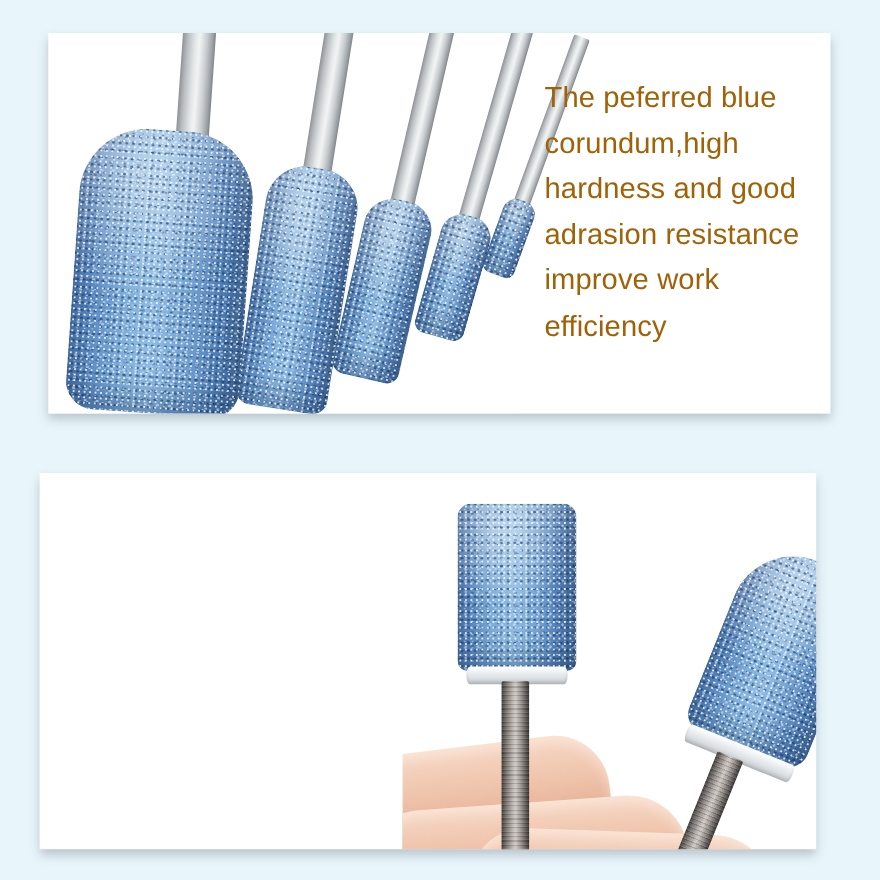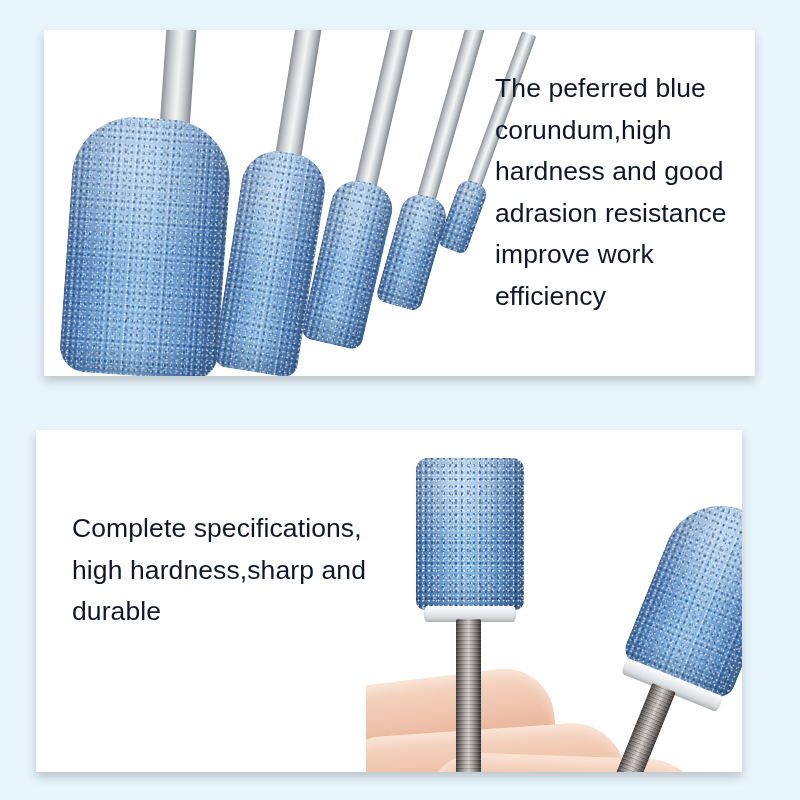--- a/index.html
+++ b/index.html
@@ -32,21 +32,21 @@
     left: 36px;
     top: 430px;
     width: 706px;
     height: 342px;
     box-shadow: 0 5px 9px rgba(80, 80, 90, 0.30);
   }
 
   
   .copy {
     position: absolute;
-    color: #0f172a;
+    color: #a16207;
     font-size: 26.5px;
     line-height: 41.5px;
     letter-spacing: 0.1px;
     white-space: pre-line;
   }
   #copy-top {
     left: 451px;
     top: 38px;
     width: 250px;
   }
@@ -210,21 +210,20 @@
       <div class="abrasive" style="left:6px; top:112px; width:158px; height:258px; border-radius:62px 62px 26px 26px;"></div>
     </div>
 
   </div>
 
   <div class="copy" id="copy-top">The peferred blue corundum,high hardness and good adrasion resistance improve work efficiency</div>
 </div>
 
 <div class="panel" id="panel-bottom">
 
-  <div class="copy" id="copy-bottom">Complete specifications, high hardness,sharp and durable</div>
 
   <div class="photo" id="photo-bottom">
 
     <div class="hand-wrap">
 
       <div class="finger" style="left:-60px; top:248px; width:250px; height:120px; border-radius:66px 50px 26px 26px; transform:rotate(-7deg);"></div>
       <div class="finger" style="left:-40px; top:300px; width:300px; height:110px; border-radius:58px 54px 22px 22px; transform:rotate(-4deg);"></div>
       <div class="finger" style="left:60px; top:326px; width:280px; height:100px; border-radius:52px 60px 20px 20px; transform:rotate(2deg);"></div>
     </div>
 

